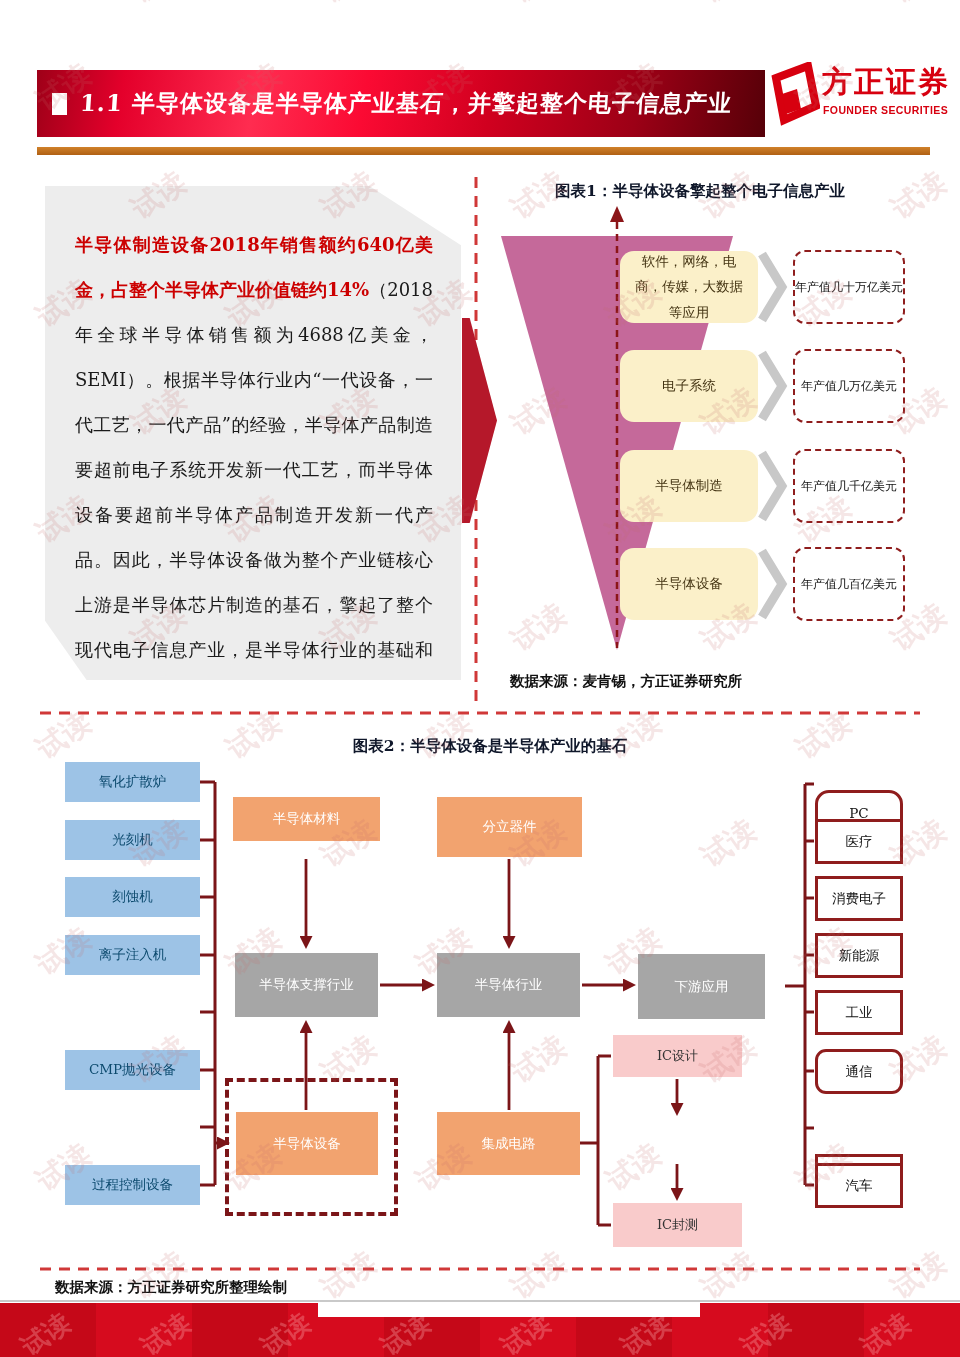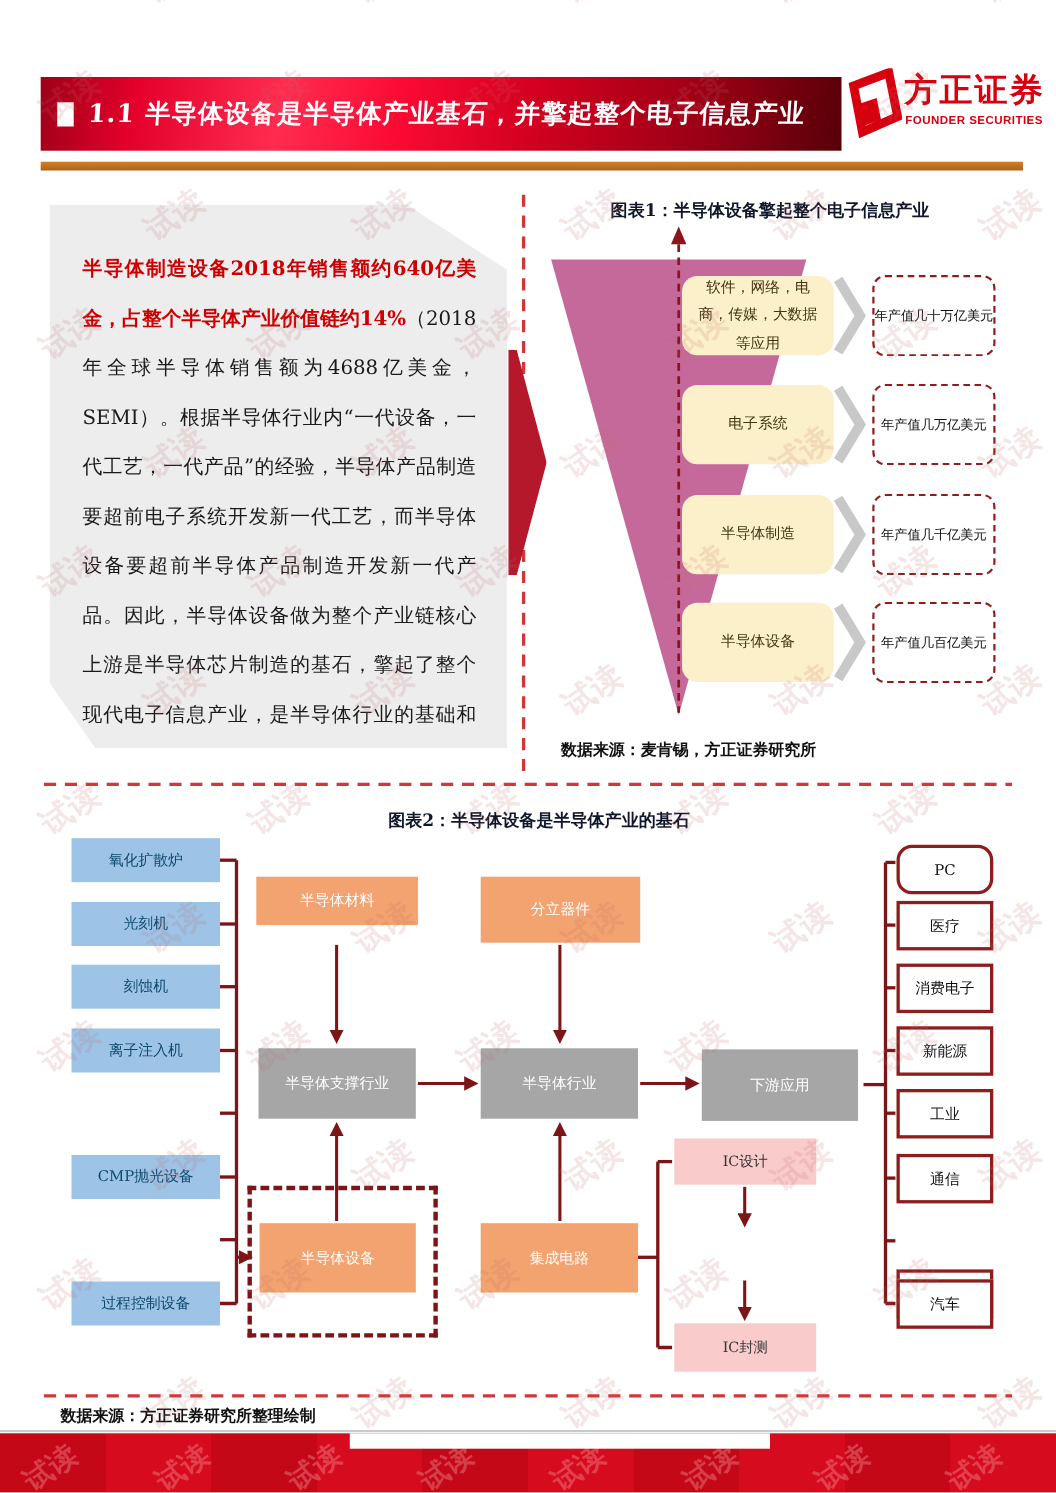--- a/index.html
+++ b/index.html
@@ -172,35 +172,35 @@
   <div class="abs box blue-box" style="top:820px;">光刻机</div>
   <div class="abs box blue-box" style="top:877px;">刻蚀机</div>
   <div class="abs box blue-box" style="top:935px;">离子注入机</div>
   <div class="abs box blue-box" style="top:1050px;">CMP抛光设备</div>
   <div class="abs box blue-box" style="top:1165px;">过程控制设备</div>
 
   <div class="abs box orange-box" style="left:233px;top:797px;width:147px;height:44px;">半导体材料</div>
   <div class="abs box orange-box" style="left:437px;top:797px;width:145px;height:60px;">分立器件</div>
   <div class="abs box gray-box" style="left:235px;top:953px;width:143px;height:64px;">半导体支撑行业</div>
   <div class="abs box gray-box" style="left:437px;top:953px;width:143px;height:64px;">半导体行业</div>
-  <div class="abs box gray-box" style="left:638px;top:954px;width:142px;height:65px;">下游应用</div>
+  <div class="abs box gray-box" style="left:638px;top:954px;width:127px;height:65px;">下游应用</div>
 
   <div id="dashed-frame" class="abs"></div>
   <div class="abs box orange-box" style="left:236px;top:1112px;width:142px;height:63px;">半导体设备</div>
   <div class="abs box orange-box" style="left:437px;top:1112px;width:143px;height:63px;">集成电路</div>
 
   <div class="abs box pink-box" style="top:1035px;height:42px;">IC设计</div>
   <div class="abs box pink-box" style="top:1203px;height:44px;">IC封测</div>
 
-  <div class="abs box app-box" style="top:768px;border-radius:14px;">PC</div>
+  <div class="abs box app-box" style="top:790px;border-radius:14px;">PC</div>
   <div class="abs box app-box" style="top:819px;">医疗</div>
   <div class="abs box app-box" style="top:876px;">消费电子</div>
   <div class="abs box app-box" style="top:933px;">新能源</div>
   <div class="abs box app-box" style="top:990px;">工业</div>
-  <div class="abs box app-box" style="top:1049px;">通信</div>
+  <div class="abs box app-box" style="top:1049px;border-radius:11px;">通信</div>
   <div class="abs box app-box" style="top:1106px;margin-top:48px;">物联网</div>
   <div class="abs box app-box" style="top:1163px;">汽车</div>
 
   <div class="abs fig-source" style="left:55px;top:1278px;">数据来源：方正证券研究所整理绘制</div>
 
   <div id="footer-line" class="abs"></div>
   <div id="footer" class="abs">
     <span class="fwm" style="left:20px;">试读</span>
     <span class="fwm" style="left:140px;">试读</span>
     <span class="fwm" style="left:260px;">试读</span>

